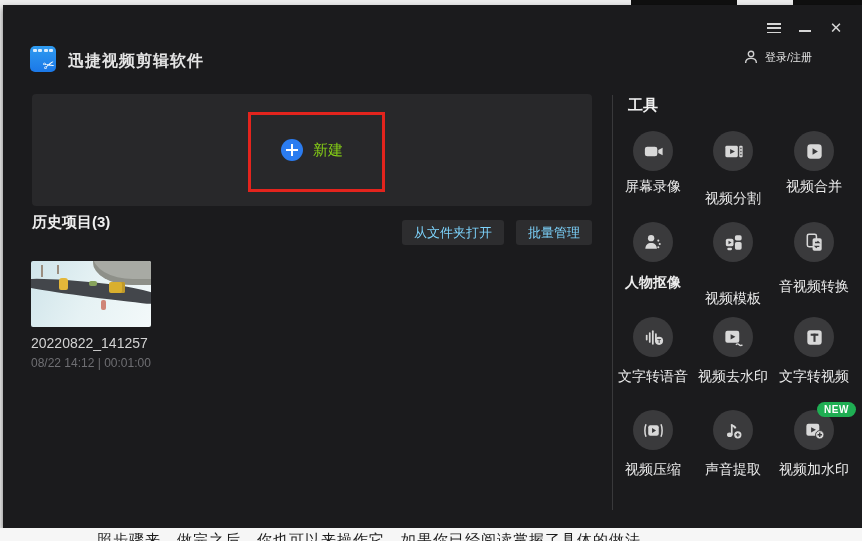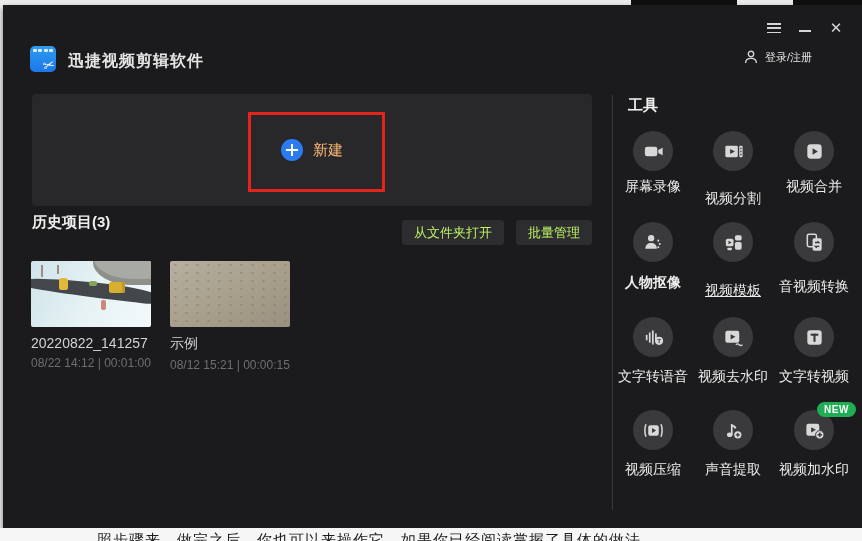--- a/index.html
+++ b/index.html
@@ -41,27 +41,27 @@
 
   
   .new-panel{
     position:absolute;left:29px;top:89px;width:560px;height:112px;border-radius:4px;
     background:#28282a;display:flex;align-items:center;justify-content:center;gap:10px;cursor:pointer;
   }
   .plus-circle{width:22px;height:22px;border-radius:50%;background:#2b7cf0;position:relative;}
   .plus-circle::before,.plus-circle::after{content:"";position:absolute;background:#fff;}
   .plus-circle::before{left:5px;top:10px;width:12px;height:2px;}
   .plus-circle::after{left:10px;top:5px;width:2px;height:12px;}
-  .new-label{font-size:15px;color:#fdba74;}
+  .new-label{font-size:15px;color:#84cc16;}
   .red-annotation{position:absolute;left:245px;top:107px;width:131px;height:74px;border:3px solid #e3241d;}
 
   
   .history-title{position:absolute;left:29px;top:208px;font-size:15px;font-weight:bold;color:#f0f0f0;}
   .hist-actions{position:absolute;top:215px;right:270px;display:flex;gap:12px;}
-  .hist-btn{height:25px;padding:0 12px;background:#2d2d2f;border:none;border-radius:3px;color:#bef264;font-size:13px;cursor:pointer;white-space:nowrap;font-family:inherit;}
+  .hist-btn{height:25px;padding:0 12px;background:#2d2d2f;border:none;border-radius:3px;color:#7dd3fc;font-size:13px;cursor:pointer;white-space:nowrap;font-family:inherit;}
   .proj-list{position:absolute;left:28px;top:256px;display:flex;}
   .proj-card{width:120px;margin-right:19px;cursor:pointer;}
   .thumb{width:120px;height:66px;border-radius:2px;position:relative;overflow:hidden;}
   .thumb-snow{background:linear-gradient(115deg,#cfe4ea,#e6f2f4 50%,#f3f9fa);}
   .thumb-snow .cliff{position:absolute;right:-14px;top:-18px;width:72px;height:42px;background:#a8aaa4;border-radius:0 0 0 55%;box-shadow:inset 0 -6px 0 #8e9089;}
   .thumb-snow .road{position:absolute;left:-16px;top:21px;width:152px;height:15px;background:#43464b;border-radius:100% 60% 40% 100%/100% 100% 30% 40%;transform:rotate(7deg);}
   .thumb-snow .tree{position:absolute;width:2px;height:12px;background:#9b8e80;top:4px;}
   .thumb-snow .tree.t2{height:9px;}
   .thumb-snow .dog{position:absolute;left:28px;top:17px;width:9px;height:12px;background:#e4b73a;border-radius:3px 3px 2px 2px;}
   .thumb-snow .bush{position:absolute;left:58px;top:20px;width:8px;height:5px;background:#87a35c;border-radius:2px;}
@@ -146,25 +146,20 @@
           <div class="cliff"></div>
           <div class="road"></div>
           <div class="dog"></div>
           <div class="bush"></div>
           <div class="truck"></div>
           <div class="skier"></div>
         </div>
         <div class="proj-name">20220822_141257</div>
         <div class="proj-meta">08/22 14:12 | 00:01:00</div>
       </div>
-      <div class="proj-card">
-        <div class="thumb thumb-desert"></div>
-        <div class="proj-name">示例</div>
-        <div class="proj-meta">08/12 15:21 | 00:00:15</div>
-      </div>
     </div>
 
   <div class="divider"></div>
   <div class="tools-title">工具</div>
   <div>
       <div class="tool" style="left: 600px; top: 126px; height: 67px;">
         <div class="tool-circle">
           <svg viewBox="0 0 24 24">
             <rect x="3" y="7" width="13" height="10" rx="2.5" fill="#d8d8d8"></rect>
             <path d="M17 10.5 L21.5 8 v8 L17 13.5 z" fill="#d8d8d8"></path>
@@ -209,21 +204,21 @@
       <div class="tool" style="left: 680px; top: 217px; height: 76px;">
         <div class="tool-circle">
           <svg viewBox="0 0 24 24">
             <rect x="4" y="8" width="8" height="8" rx="2" fill="#d8d8d8"></rect>
             <path d="M6.8 10.3 L10 12 L6.8 13.7 z" fill="#3a3a3c"></path>
             <rect x="13.5" y="4.5" width="7" height="5.5" rx="1.8" fill="#d8d8d8"></rect>
             <rect x="13.5" y="11.5" width="7" height="8" rx="1.8" fill="#d8d8d8"></rect>
             <rect x="5.5" y="17.5" width="5" height="2.5" rx="1.2" fill="#d8d8d8"></rect>
           </svg>
         </div>
-        <div class="tool-label" style="top: 60px; text-decoration: underline;">视频模板</div>
+        <div class="tool-label" style="top: 68px;">视频模板</div>
       </div>
       <div class="tool" style="left: 761px; top: 217px; height: 76px;">
         <div class="tool-circle">
           <svg viewBox="0 0 24 24">
             <rect x="4.5" y="3.5" width="9.5" height="13" rx="1.8" fill="none" stroke="#d8d8d8" stroke-width="1.6"></rect>
             <rect x="10" y="7.5" width="9.5" height="13" rx="1.8" fill="#d8d8d8"></rect>
             <path d="M12.5 12 h4 l-1.4-1.4 M17 16 h-4 l1.4 1.4" fill="none" stroke="#3a3a3c" stroke-width="1.4"></path>
           </svg>
         </div>
         <div class="tool-label" style="top: 56px;">音视频转换</div>

